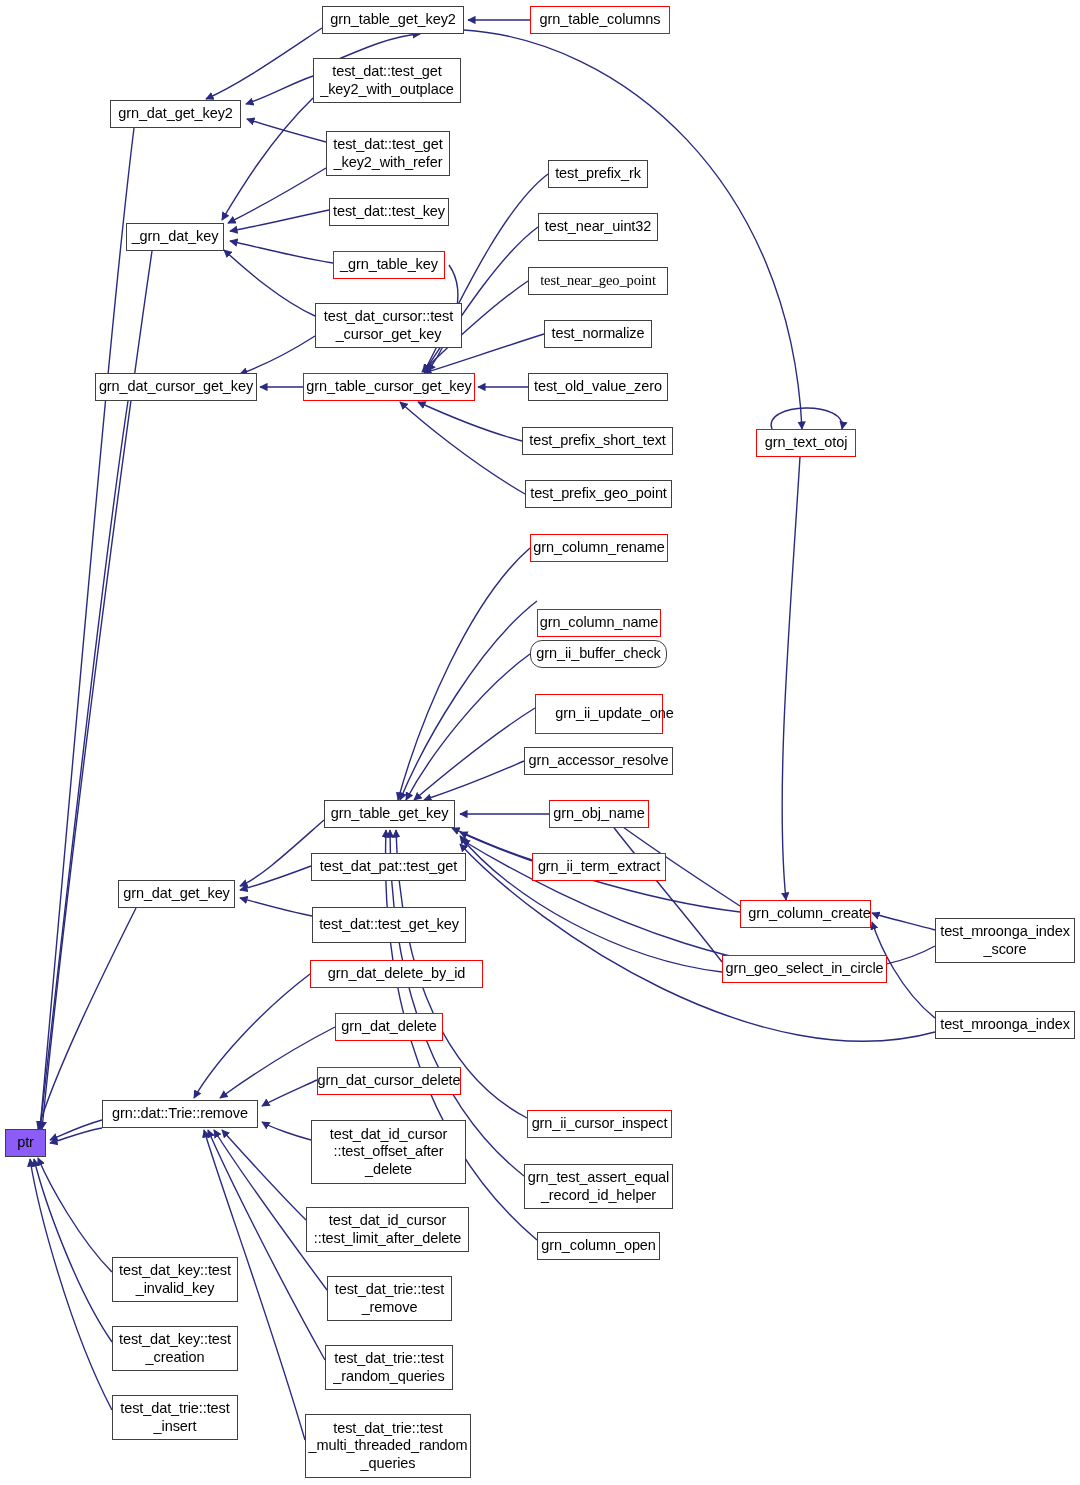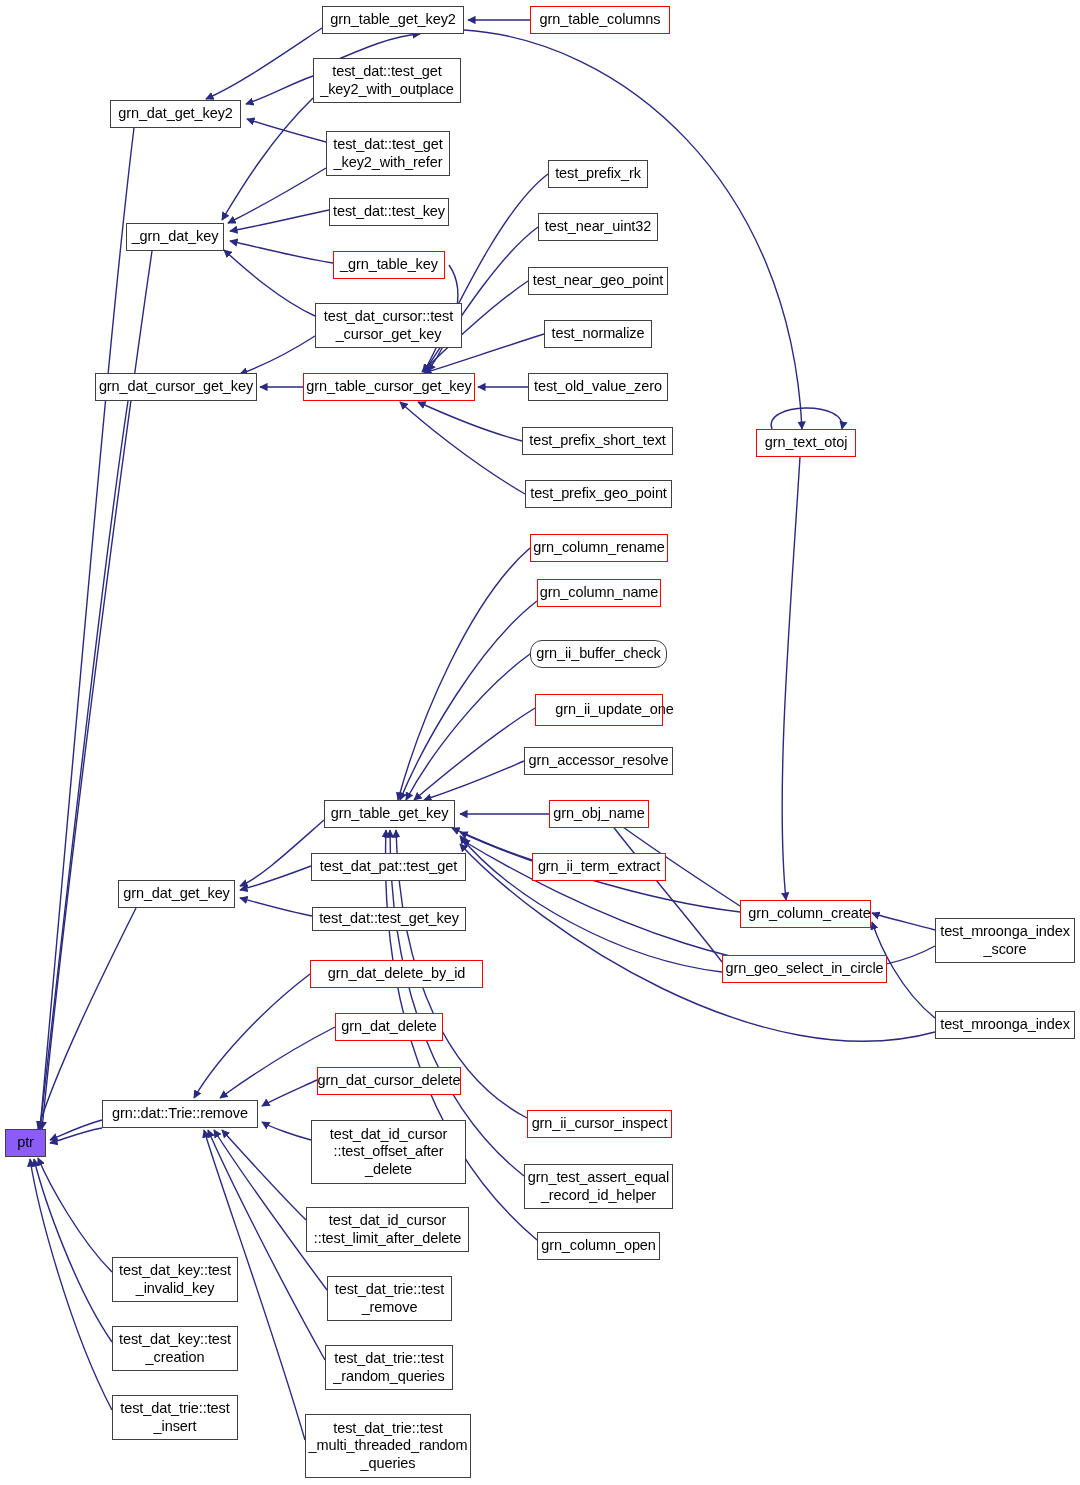--- a/index.html
+++ b/index.html
@@ -125,41 +125,41 @@
       <div class="node" style="left: 313px; top: 58px; width: 148px; height: 45px;">test_dat::test_get
 _key2_with_outplace</div>
       <div class="node" style="left: 110px; top: 100px; width: 131px; height: 28px;">grn_dat_get_key2</div>
       <div class="node" style="left: 326px; top: 131px; width: 124px; height: 45px;">test_dat::test_get
 _key2_with_refer</div>
       <div class="node" style="left: 329px; top: 198px; width: 120px; height: 28px;">test_dat::test_key</div>
       <div class="node" style="left: 126px; top: 223px; width: 98px; height: 28px;">_grn_dat_key</div>
       <div class="node red" style="left: 333px; top: 251px; width: 112px; height: 28px;">_grn_table_key</div>
       <div class="node" style="left: 548px; top: 160px; width: 100px; height: 28px;">test_prefix_rk</div>
       <div class="node" style="left: 538px; top: 213px; width: 120px; height: 28px;">test_near_uint32</div>
-      <div class="node" style="left: 528px; top: 267px; width: 140px; height: 28px;">test_near_geo_point</div>
+      <div class="node" style="left: 528px; top: 267px; width: 140px; height: 28px; font-family: Liberation Serif, serif;">test_near_geo_point</div>
       <div class="node" style="left: 544px; top: 320px; width: 108px; height: 28px;">test_normalize</div>
       <div class="node" style="left: 315px; top: 303px; width: 147px; height: 45px;">test_dat_cursor::test
 _cursor_get_key</div>
       <div class="node" style="left: 95px; top: 373px; width: 162px; height: 28px;">grn_dat_cursor_get_key</div>
       <div class="node red" style="left: 303px; top: 373px; width: 172px; height: 28px;">grn_table_cursor_get_key</div>
       <div class="node" style="left: 528px; top: 373px; width: 140px; height: 28px;">test_old_value_zero</div>
       <div class="node" style="left: 522px; top: 427px; width: 151px; height: 28px;">test_prefix_short_text</div>
       <div class="node" style="left: 525px; top: 480px; width: 147px; height: 28px;">test_prefix_geo_point</div>
       <div class="node red" style="left: 756px; top: 429px; width: 100px; height: 28px;">grn_text_otoj</div>
       <div class="node red" style="left: 530px; top: 534px; width: 138px; height: 28px;">grn_column_rename</div>
-      <div class="node red" style="left: 537px; top: 579px; width: 124px; height: 28px;">grn_column_name</div>
+      <div class="node red" style="left: 537px; top: 609px; width: 124px; height: 28px;">grn_column_name</div>
       <div class="node" style="left: 530px; top: 640px; width: 137px; height: 28px; border-radius: 12px;">grn_ii_buffer_check</div>
-      <div class="node red" style="left: 535px; top: 694px; width: 128px; height: 32px; padding-left: 31px;">grn_ii_update_one</div>
+      <div class="node red" style="left: 535px; top: 694px; width: 128px; height: 40px; padding-left: 31px;">grn_ii_update_one</div>
       <div class="node" style="left: 524px; top: 747px; width: 149px; height: 28px;">grn_accessor_resolve</div>
       <div class="node" style="left: 324px; top: 800px; width: 131px; height: 28px;">grn_table_get_key</div>
       <div class="node red" style="left: 549px; top: 800px; width: 100px; height: 28px;">grn_obj_name</div>
       <div class="node" style="left: 311px; top: 853px; width: 155px; height: 28px;">test_dat_pat::test_get</div>
       <div class="node red" style="left: 532px; top: 853px; width: 134px; height: 28px;">grn_ii_term_extract</div>
       <div class="node" style="left: 118px; top: 880px; width: 117px; height: 28px;">grn_dat_get_key</div>
-      <div class="node" style="left: 312px; top: 907px; width: 154px; height: 24px;">test_dat::test_get_key</div>
+      <div class="node" style="left: 312px; top: 907px; width: 154px; height: 36px;">test_dat::test_get_key</div>
       <div class="node red" style="left: 740px; top: 900px; width: 131px; height: 28px; padding-left: 8px;">grn_column_create</div>
       <div class="node" style="left: 935px; top: 918px; width: 140px; height: 45px;">test_mroonga_index
 _score</div>
       <div class="node red" style="left: 722px; top: 955px; width: 165px; height: 28px;">grn_geo_select_in_circle</div>
       <div class="node red" style="left: 310px; top: 960px; width: 173px; height: 28px;">grn_dat_delete_by_id</div>
       <div class="node" style="left: 935px; top: 1011px; width: 140px; height: 28px;">test_mroonga_index</div>
       <div class="node red" style="left: 335px; top: 1013px; width: 108px; height: 28px;">grn_dat_delete</div>
       <div class="node red" style="left: 317px; top: 1067px; width: 144px; height: 28px;">grn_dat_cursor_delete</div>
       <div class="node" style="left: 102px; top: 1100px; width: 156px; height: 28px;">grn::dat::Trie::remove</div>
       <div class="node current" style="left: 5px; top: 1129px; width: 41px; height: 28px;">ptr</div>

